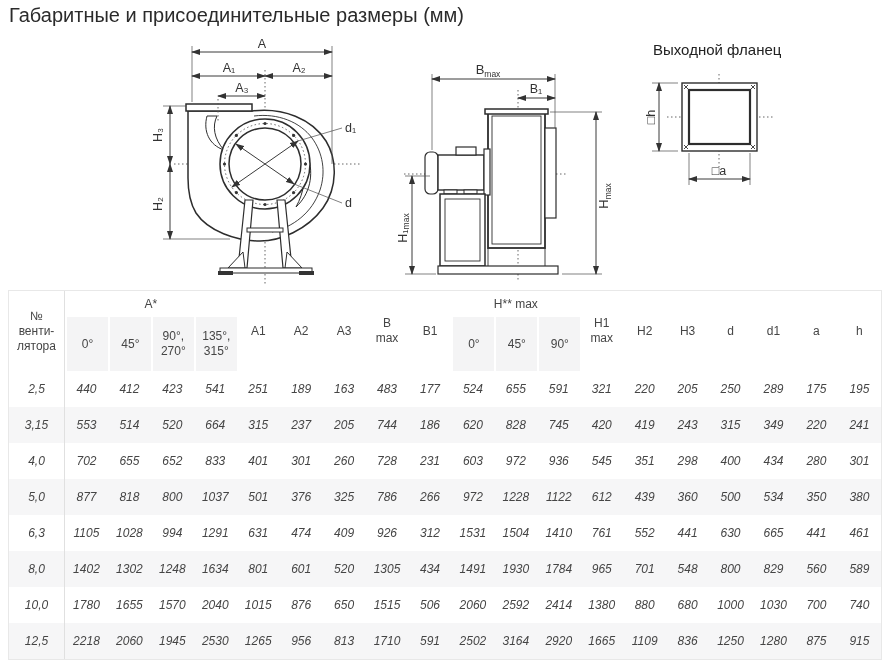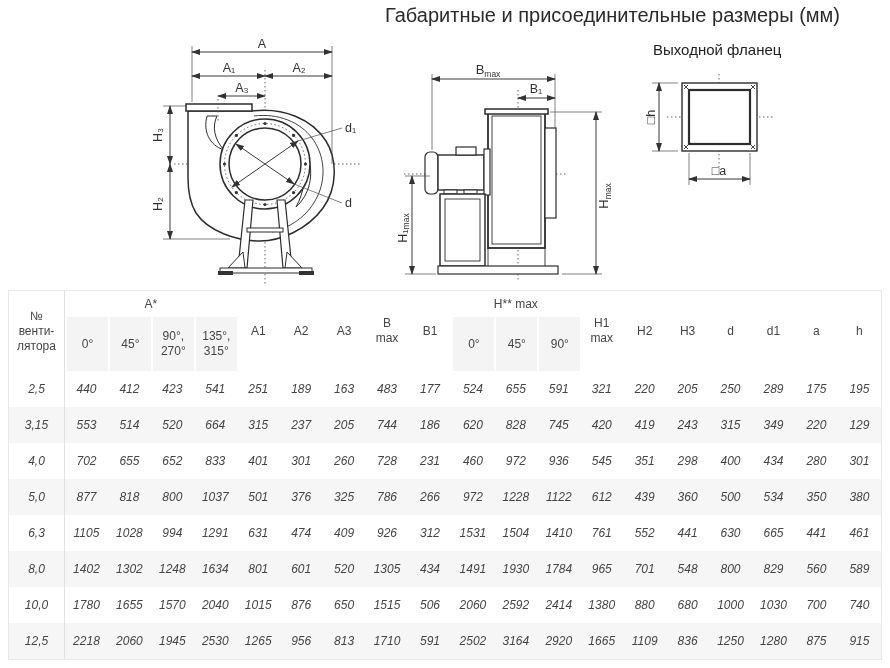--- a/index.html
+++ b/index.html
@@ -1,19 +1,19 @@
 <!DOCTYPE html>
 <html><head>
 <meta charset="utf-8">
 <style>
   html,body{margin:0;padding:0;background:#fff;}
   #page{position:relative;width:890px;height:668px;background:#fff;overflow:hidden;
         font-family:"Liberation Sans","DejaVu Sans",sans-serif;color:#3d3d3d;}
 
-  .page-title{position:absolute;top:4px;left:0;width:840px;text-align:right;
+  .page-title{position:absolute;top:4px;left:9px;width:840px;text-align:left;
               font-size:20px;color:#2b2b2b;}
 
   .drawing{position:absolute;}
   #svg-side{left:150px;top:36px;}
   #svg-front{left:398px;top:36px;}
   #svg-flange{left:645px;top:36px;}
 
   svg text{font-family:"Liberation Sans","DejaVu Sans",sans-serif;font-size:12.5px;fill:#333;}
   .outline{fill:#fff;stroke:#2d2d2d;stroke-width:1.5;}
   .thin{fill:none;stroke:#2d2d2d;stroke-width:0.9;}
@@ -289,34 +289,34 @@
           <td>186</td>
           <td>620</td>
           <td>828</td>
           <td>745</td>
           <td>420</td>
           <td>419</td>
           <td>243</td>
           <td>315</td>
           <td>349</td>
           <td>220</td>
-          <td>129</td>
+          <td>241</td>
         </tr>
         <tr>
           <td class="fan-col">4,0</td>
           <td>702</td>
           <td>655</td>
           <td>652</td>
           <td>833</td>
           <td>401</td>
           <td>301</td>
           <td>260</td>
           <td>728</td>
           <td>231</td>
-          <td>460</td>
+          <td>603</td>
           <td>972</td>
           <td>936</td>
           <td>545</td>
           <td>351</td>
           <td>298</td>
           <td>400</td>
           <td>434</td>
           <td>280</td>
           <td>301</td>
         </tr>

